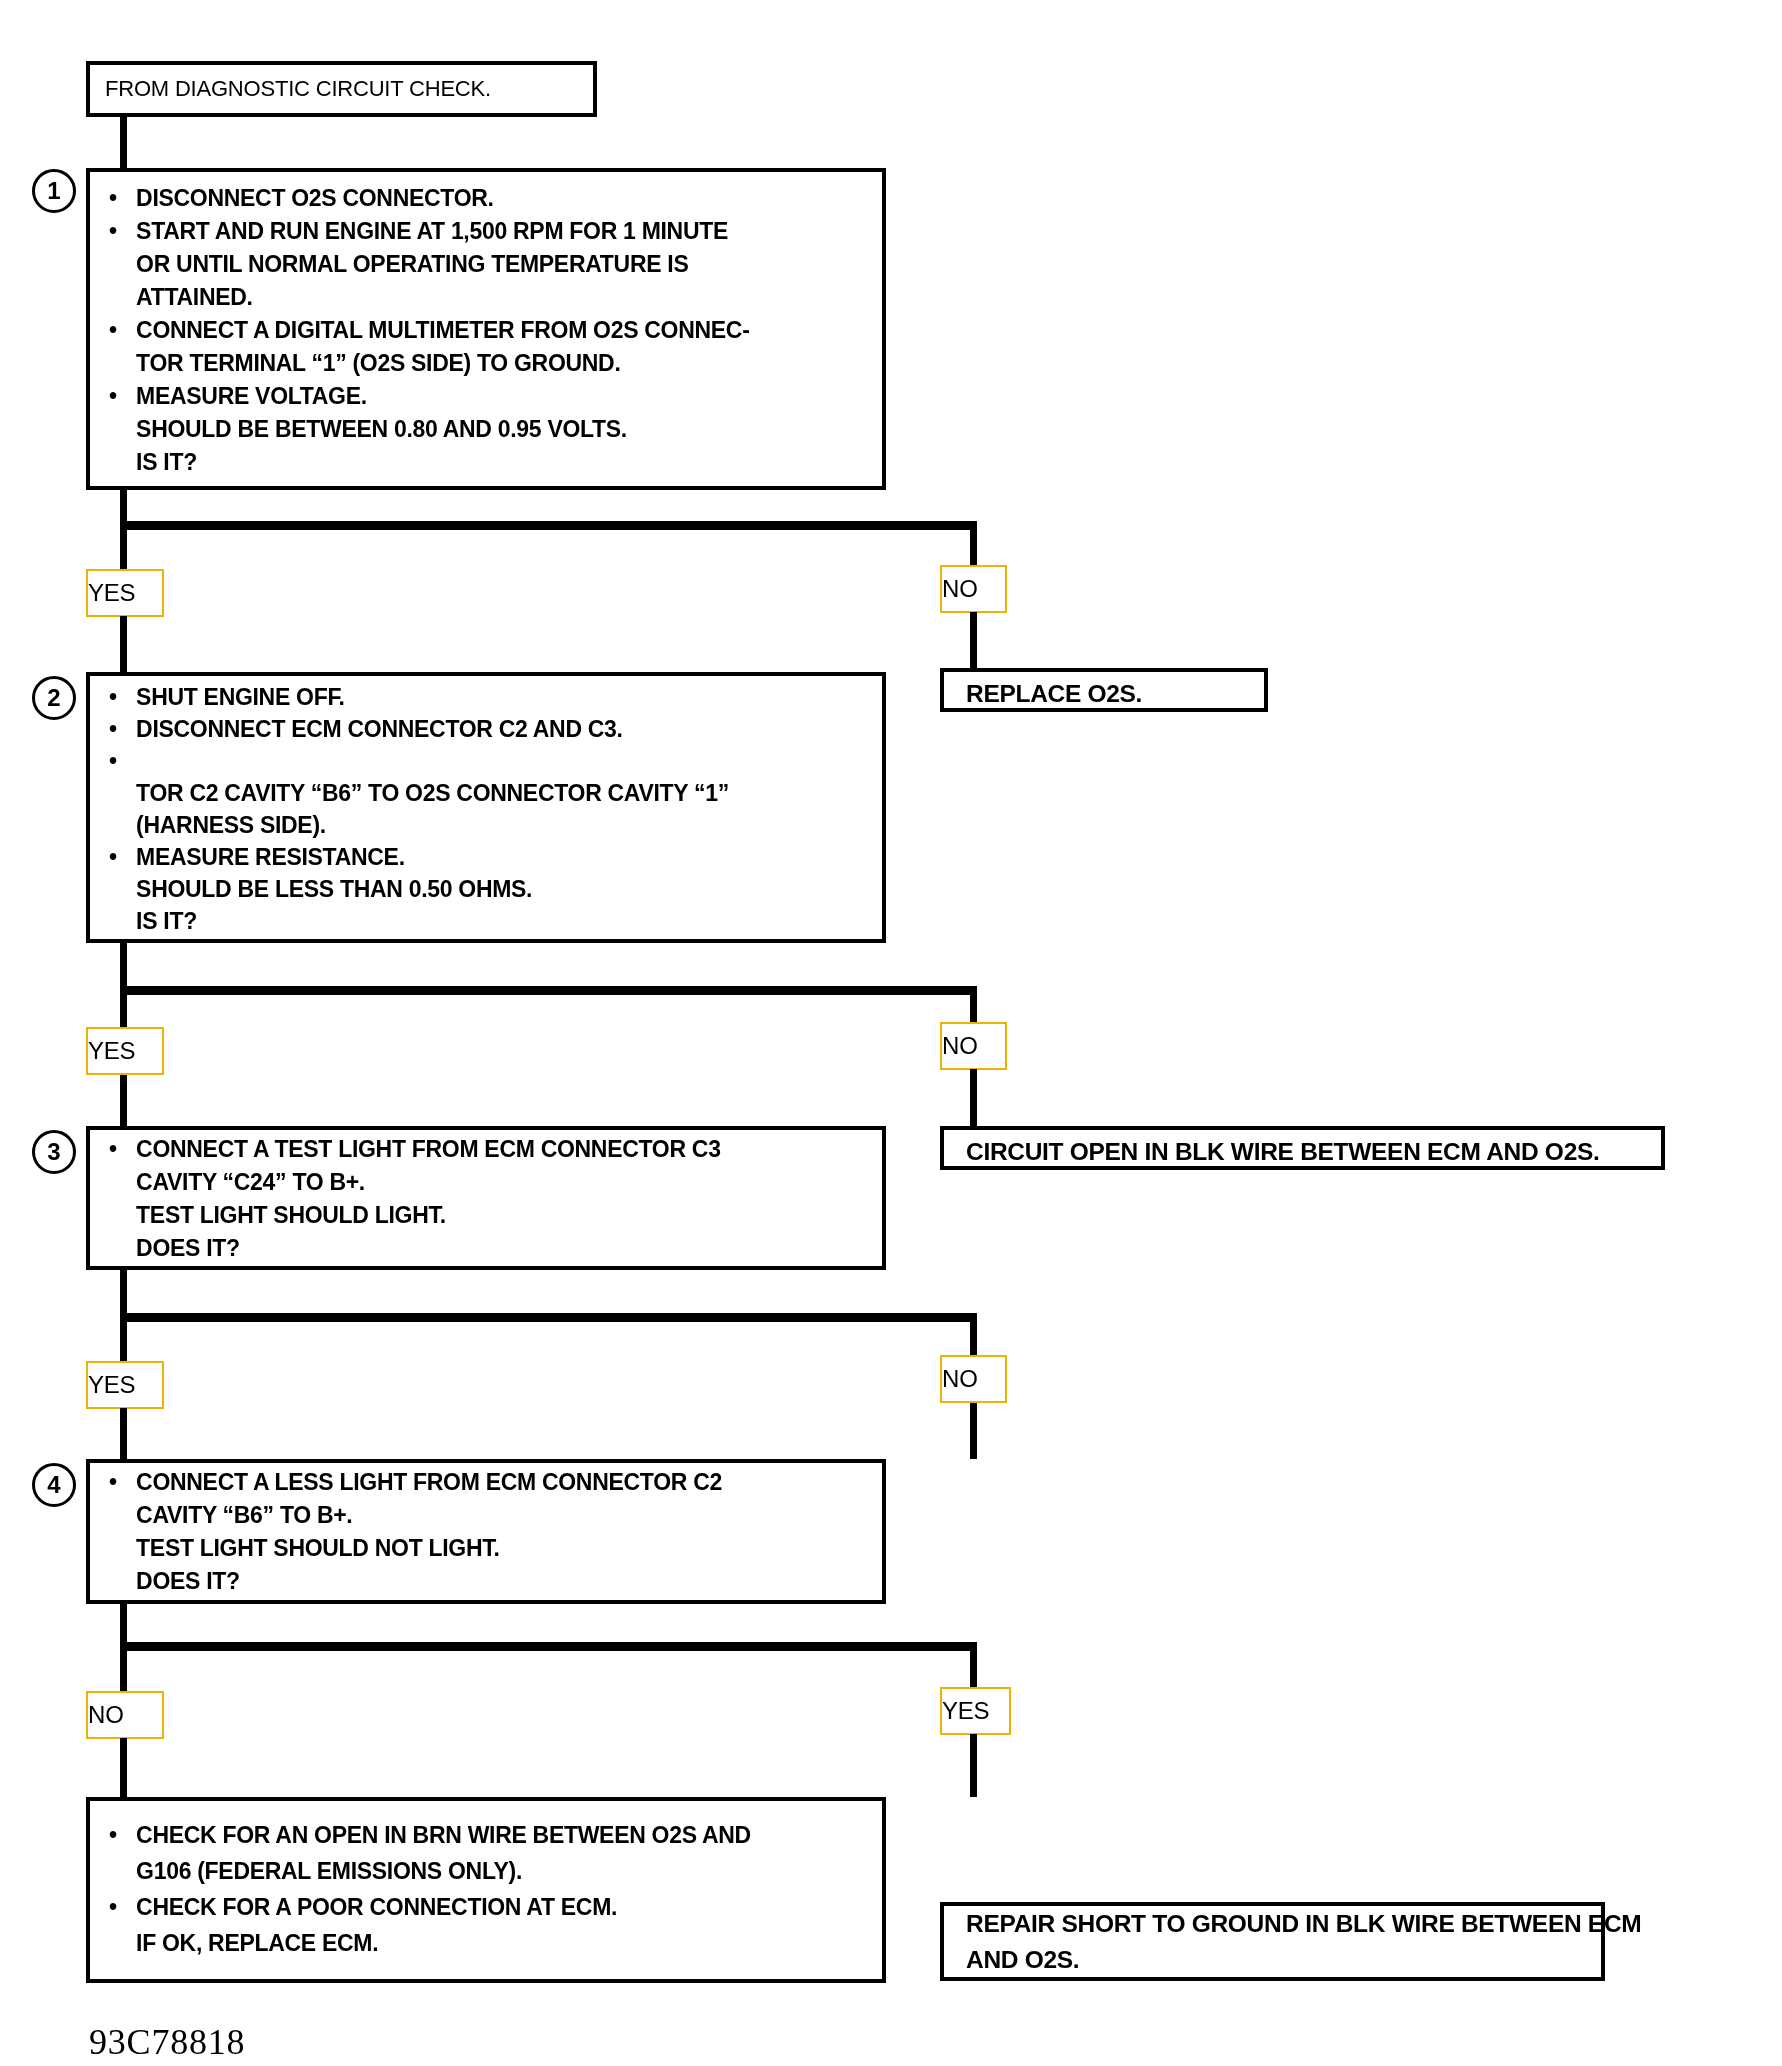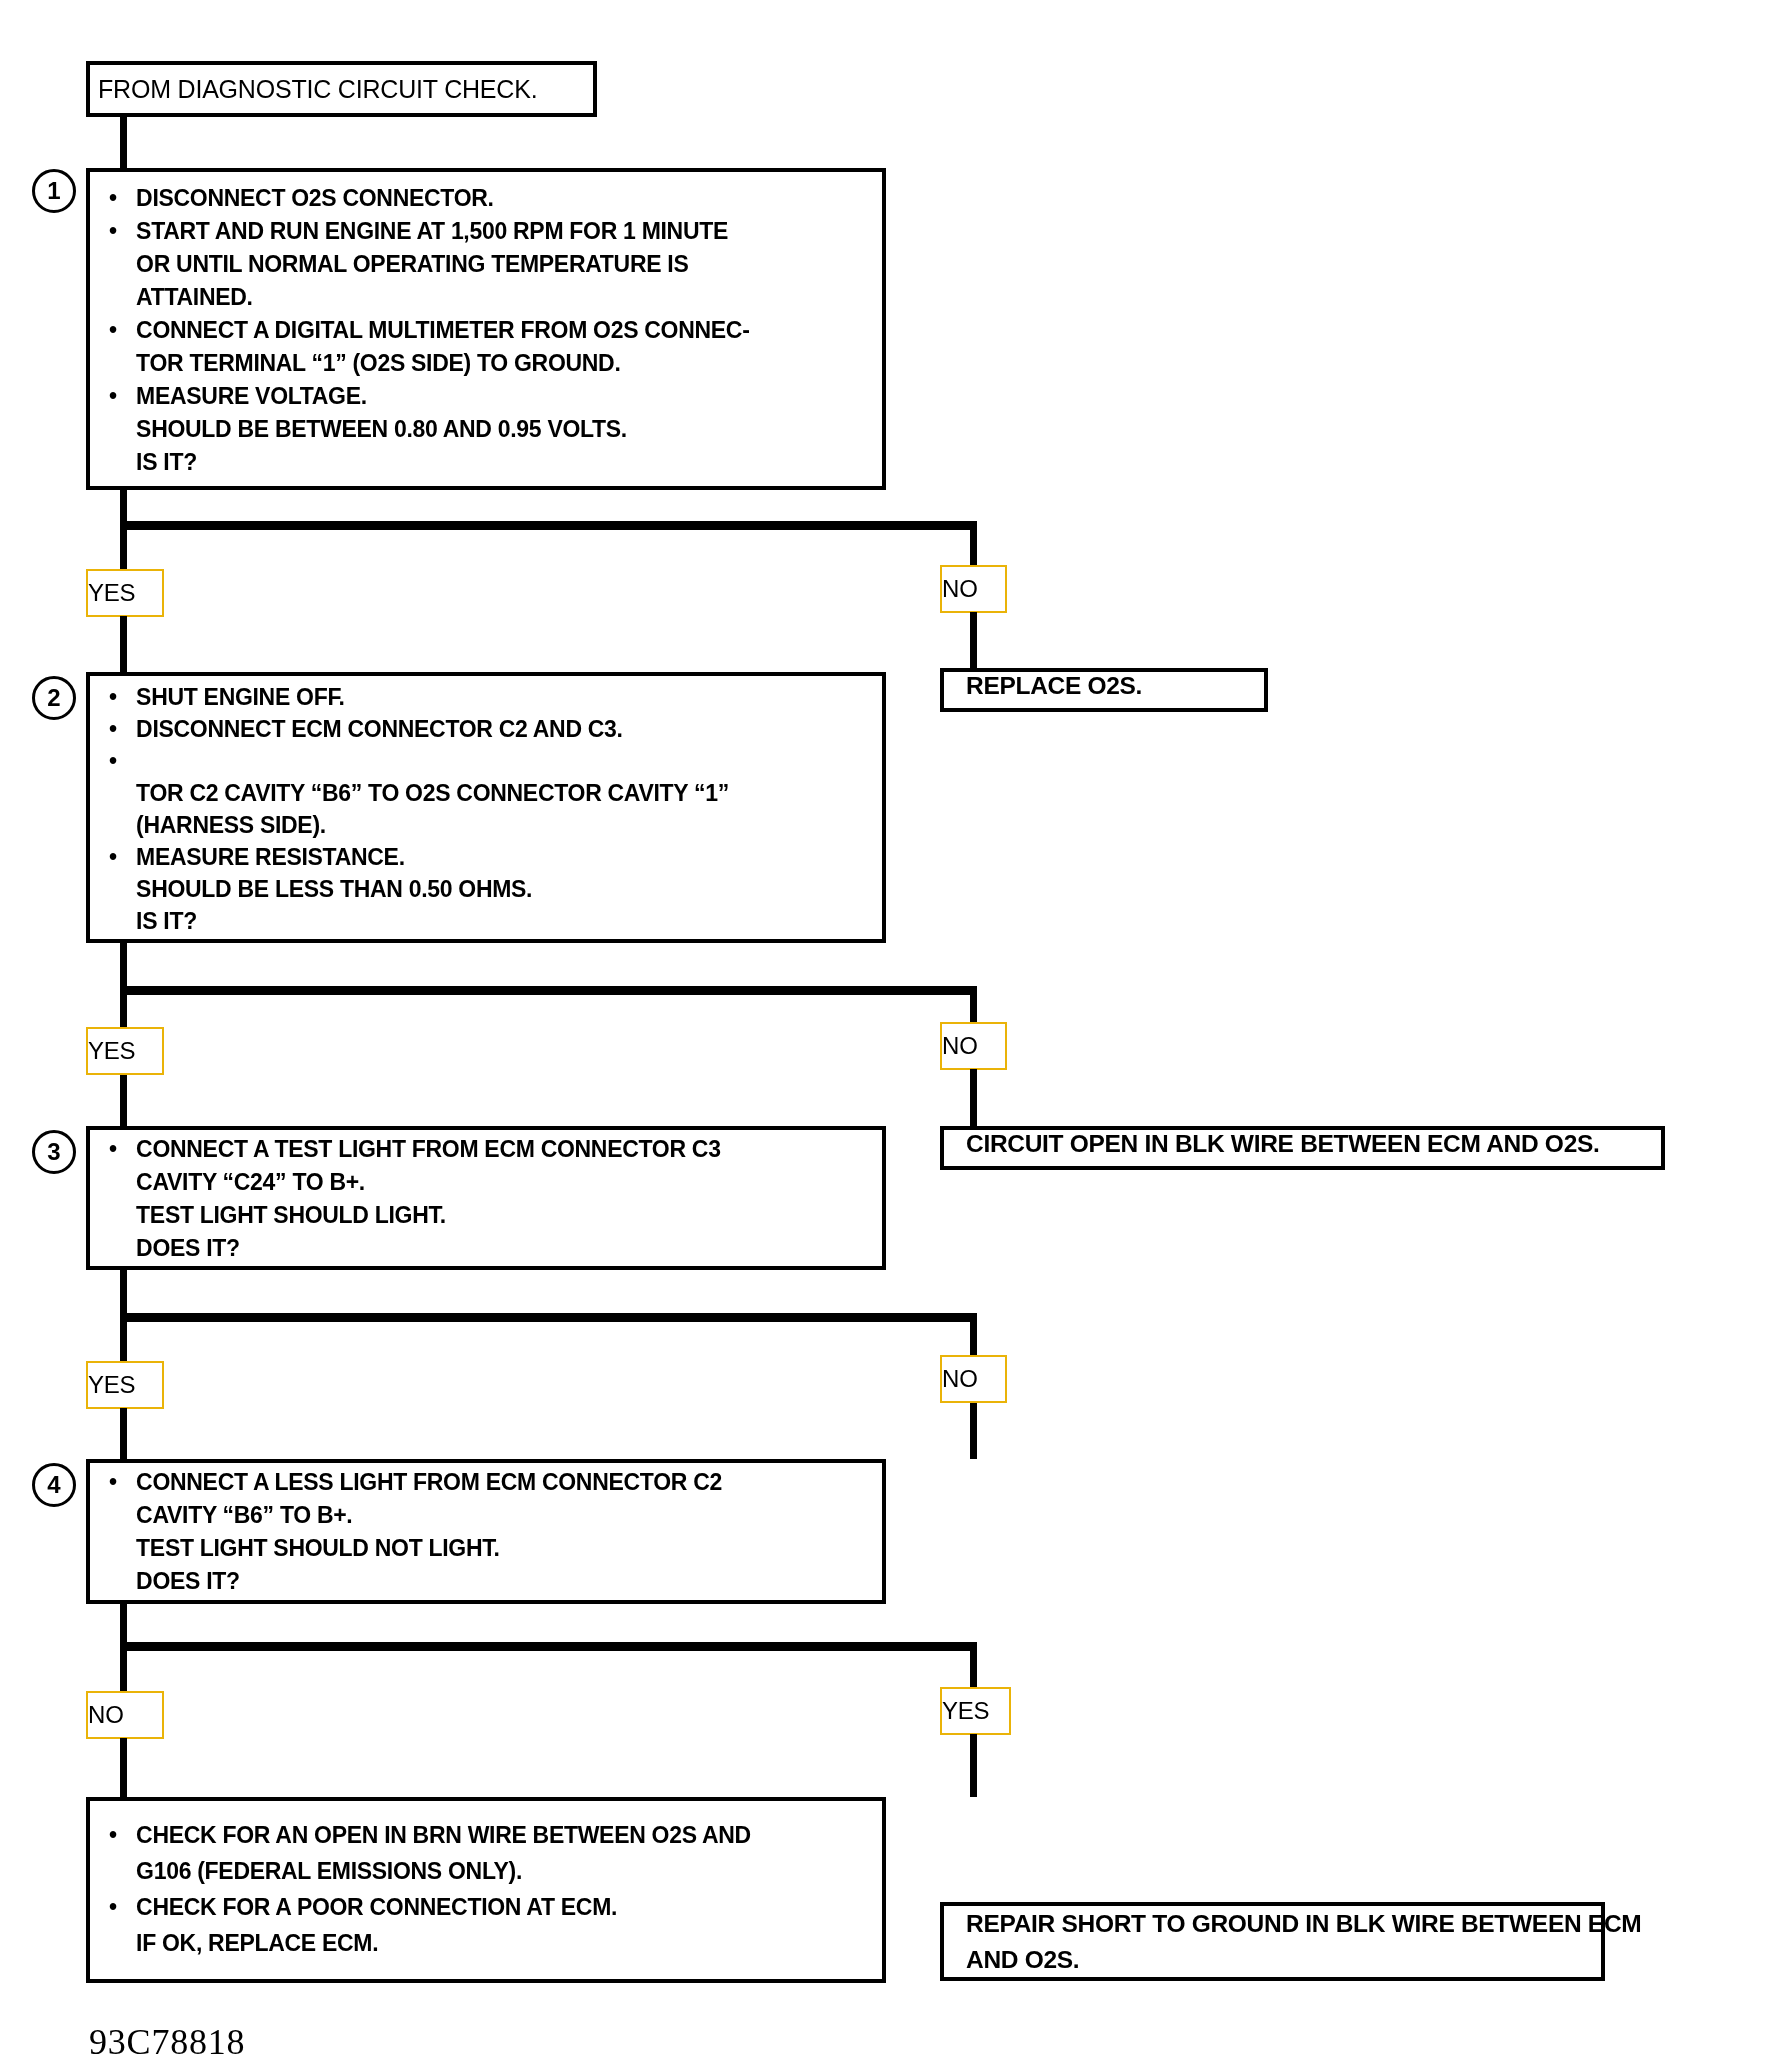--- a/index.html
+++ b/index.html
@@ -8,40 +8,40 @@
     width:1783px;height:2066px;
     background:#fff;
     font-family:"Liberation Sans",sans-serif;
     color:#000;
   }
   .abs{position:absolute;box-sizing:border-box;}
   .vline{background:#000;width:7.1px;}
   .hbar{background:#000;height:8.7px;}
   .topbox{
     border:4px solid #000;background:#fff;
-    display:flex;align-items:center;padding-left:8px;
-    font-size:25px;font-weight:400;letter-spacing:-0.2px;white-space:nowrap;
+    display:flex;align-items:center;padding-left:15px;
+    font-size:22px;font-weight:400;letter-spacing:-0.2px;white-space:nowrap;
   }
   .stepbox{
     border:4px solid #000;background:#fff;
     padding:9.5px 11px 0 14.3px;
   }
   .row{display:flex;font-weight:bold;letter-spacing:-0.3px;white-space:nowrap;}
   .lh42 .row{font-size:23px;line-height:33px;}
   .lh41 .row{font-size:23px;line-height:32px;}
   .lh45 .row{font-size:23px;line-height:36px;}
   .row .b{flex:none;width:27px;padding-left:4.8px;}
   .labelbox{
     border:2px solid #eab308;background:#fff;
     display:flex;align-items:center;
     font-size:24px;font-weight:normal;letter-spacing:-0.2px;
   }
   .terminal{
     border:4px solid #000;background:#fff;
-    display:flex;align-items:flex-start;padding-left:22px;
+    display:flex;align-items:flex-end;padding-left:22px;
     font-size:24.5px;font-weight:bold;letter-spacing:-0.3px;white-space:nowrap;
   }
   .terminal2{
     border:4px solid #000;background:#fff;
     display:flex;flex-direction:column;justify-content:center;align-items:flex-start;
     padding-left:22px;
     font-size:24.5px;font-weight:bold;letter-spacing:-0.3px;line-height:36px;white-space:nowrap;
   }
   .circle{
     border:3.2px solid #000;border-radius:50%;background:#fff;

